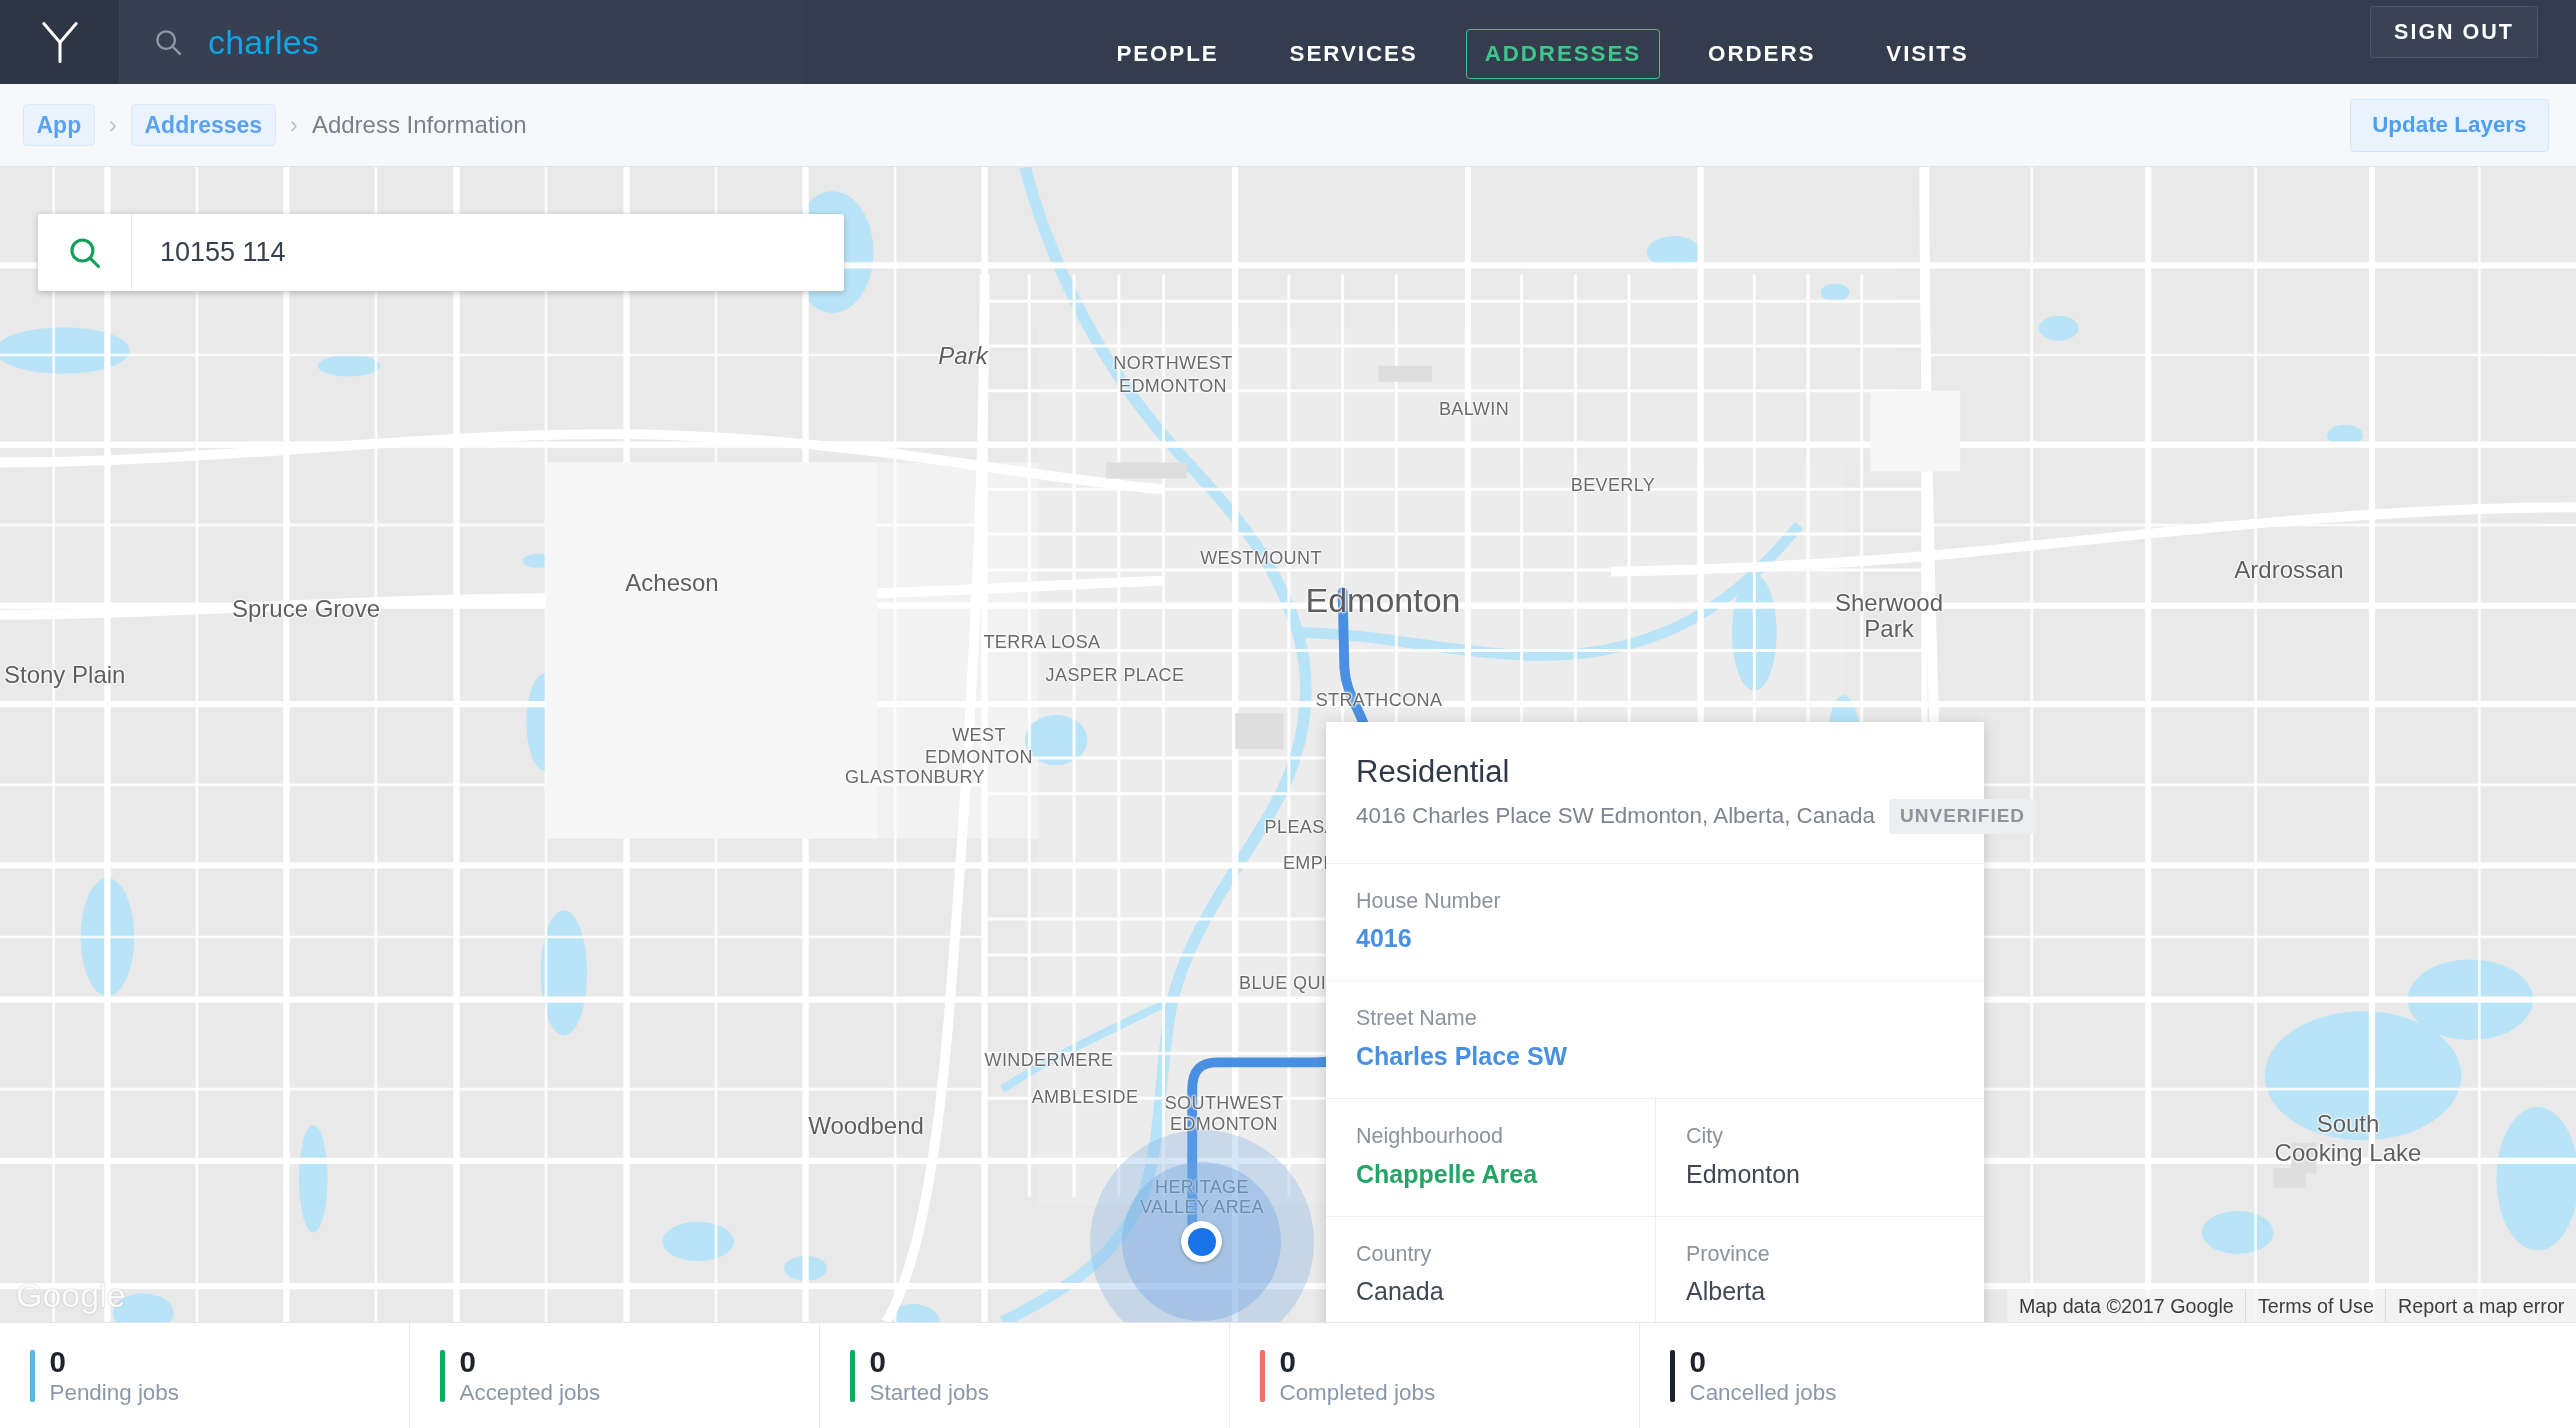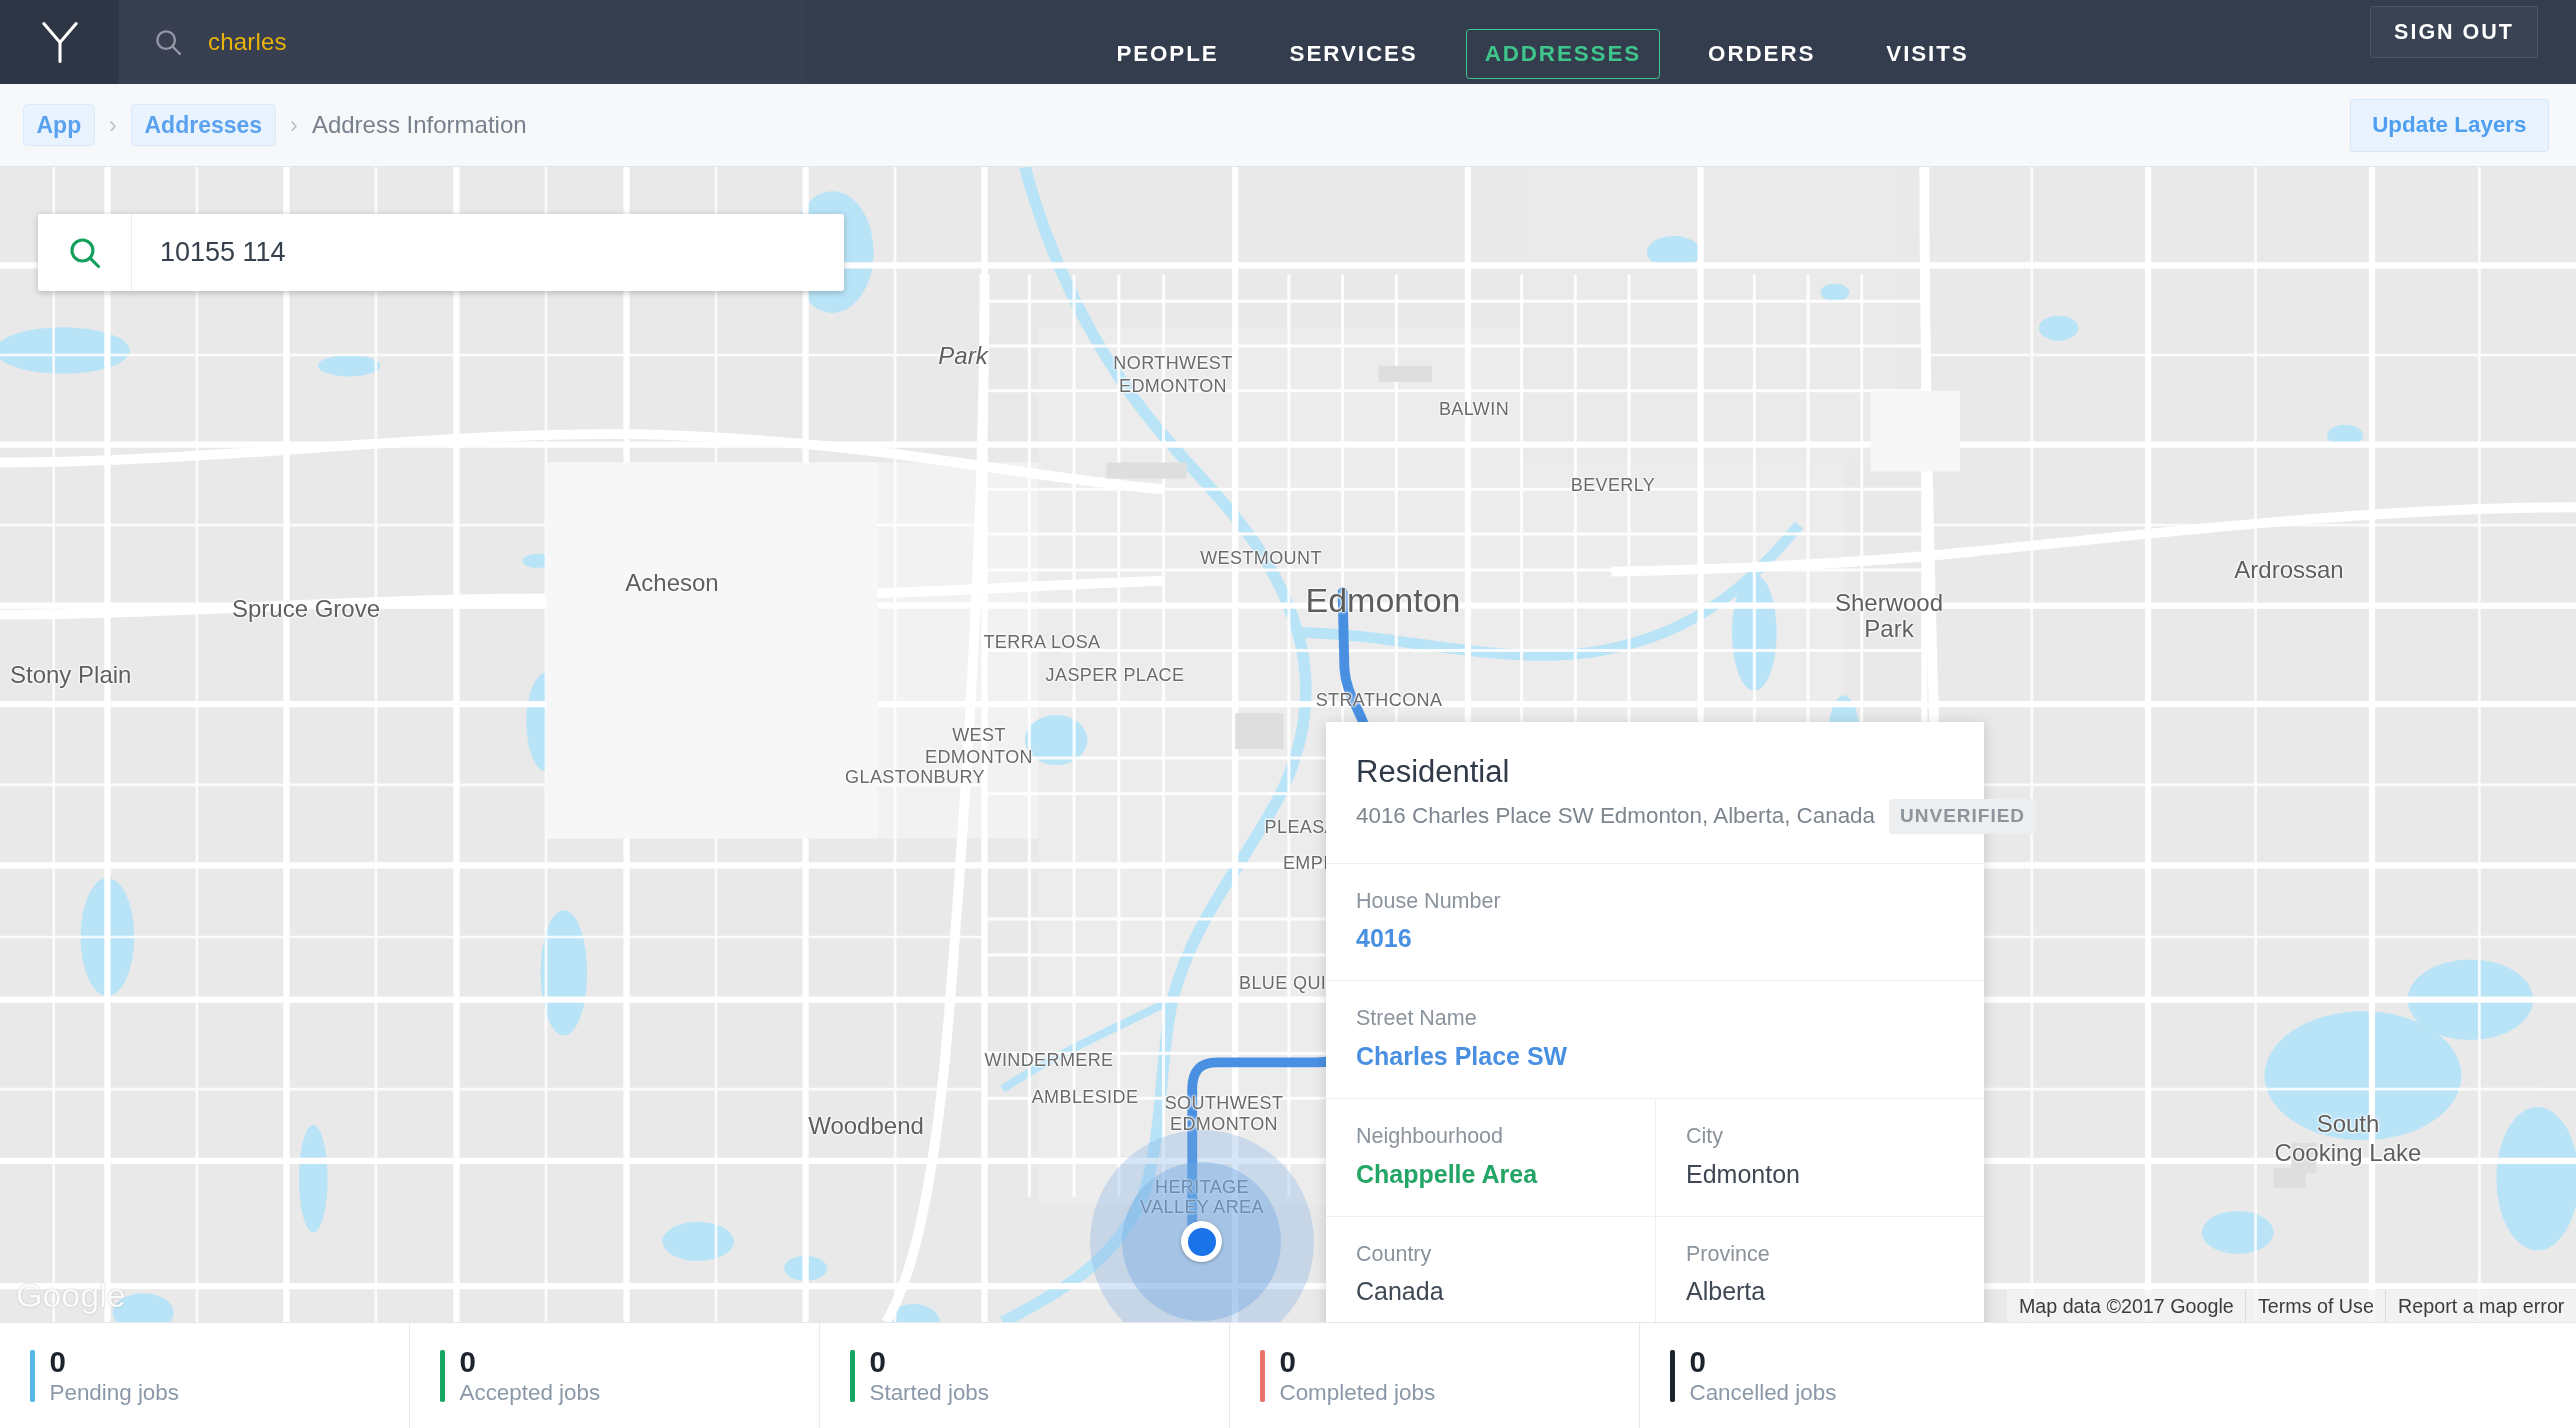--- a/index.html
+++ b/index.html
@@ -30,21 +30,21 @@
     flex: 0 0 685px;
     height: 84px;
     background: #39425460;
     background: #373f51;
     display: flex; align-items: center;
     padding-left: 34px;
   }
   .nav-search .mag { margin-right: 25px; opacity:.62; }
   .nav-search-input {
     background: transparent; border: none; outline: none;
-    color: #eab308; font-size: 24px;
+    color: #0ea5e9; font-size: 34px;
     font-family: "Liberation Sans", sans-serif;
     width: 501px; letter-spacing: 0.2px;
   }
   .nav-search-input::placeholder { color: #9aa2b1; }
   .nav-links {
     flex: 1 1 auto; height: 108px;
     display: flex; align-items: center; justify-content: center;
     gap: 0px;
   }
   .nav-link {
@@ -468,21 +468,21 @@
       <div class="mlabel hood ctr" style="left:1173px;top:209px;">EDMONTON</div>
       <div class="mlabel hood ctr" style="left:1474px;top:232px;">BALWIN</div>
       <div class="mlabel hood ctr" style="left:1613px;top:308px;">BEVERLY</div>
       <div class="mlabel town ctr" style="left:2289px;top:389px;">Ardrossan</div>
       <div class="mlabel town ctr" style="left:306px;top:428px;">Spruce Grove</div>
       <div class="mlabel town ctr" style="left:672px;top:402px;">Acheson</div>
       <div class="mlabel town ctr" style="left:1889px;top:422px;">Sherwood</div>
       <div class="mlabel town ctr" style="left:1889px;top:448px;">Park</div>
       <div class="mlabel hood ctr" style="left:1261px;top:381px;">WESTMOUNT</div>
       <div class="mlabel city ctr" style="left:1383px;top:414px;">Edmonton</div>
-      <div class="mlabel town" style="left:10px;top:494px;">Stony Plain</div>
+      <div class="mlabel town" style="left:4px;top:494px;">Stony Plain</div>
       <div class="mlabel hood ctr" style="left:1042px;top:465px;">TERRA LOSA</div>
       <div class="mlabel hood ctr" style="left:1379px;top:523px;">STRATHCONA</div>
       <div class="mlabel hood ctr" style="left:1115px;top:498px;">JASPER PLACE</div>
       <div class="mlabel hood ctr" style="left:979px;top:558px;">WEST</div>
       <div class="mlabel hood ctr" style="left:979px;top:580px;">EDMONTON</div>
       <div class="mlabel hood ctr" style="left:915px;top:600px;">GLASTONBURY</div>
       <div class="mlabel hood ctr" style="left:1337px;top:650px;">PLEASANTVIEW</div>
       <div class="mlabel hood ctr" style="left:1346px;top:686px;">EMPIRE PARK</div>
       <div class="mlabel hood ctr" style="left:1293px;top:806px;">BLUE QUILL</div>
       <div class="mlabel hood ctr" style="left:1049px;top:883px;">WINDERMERE</div>

